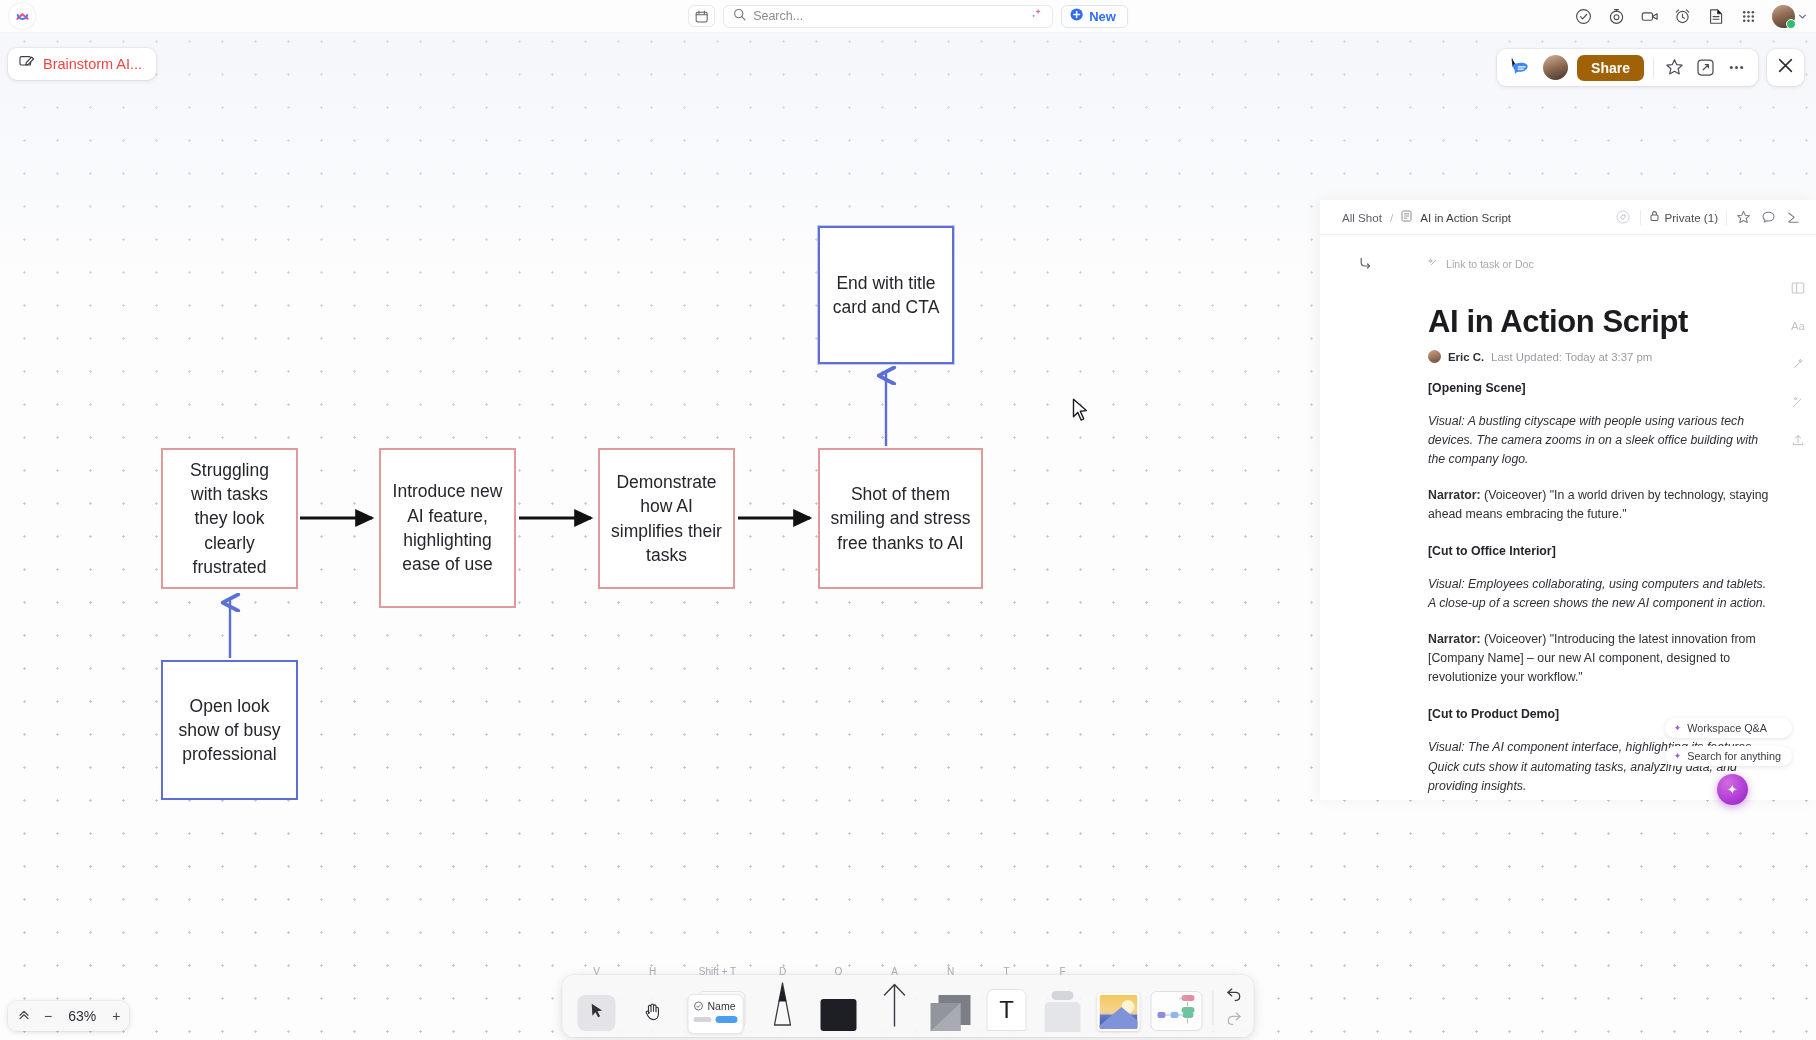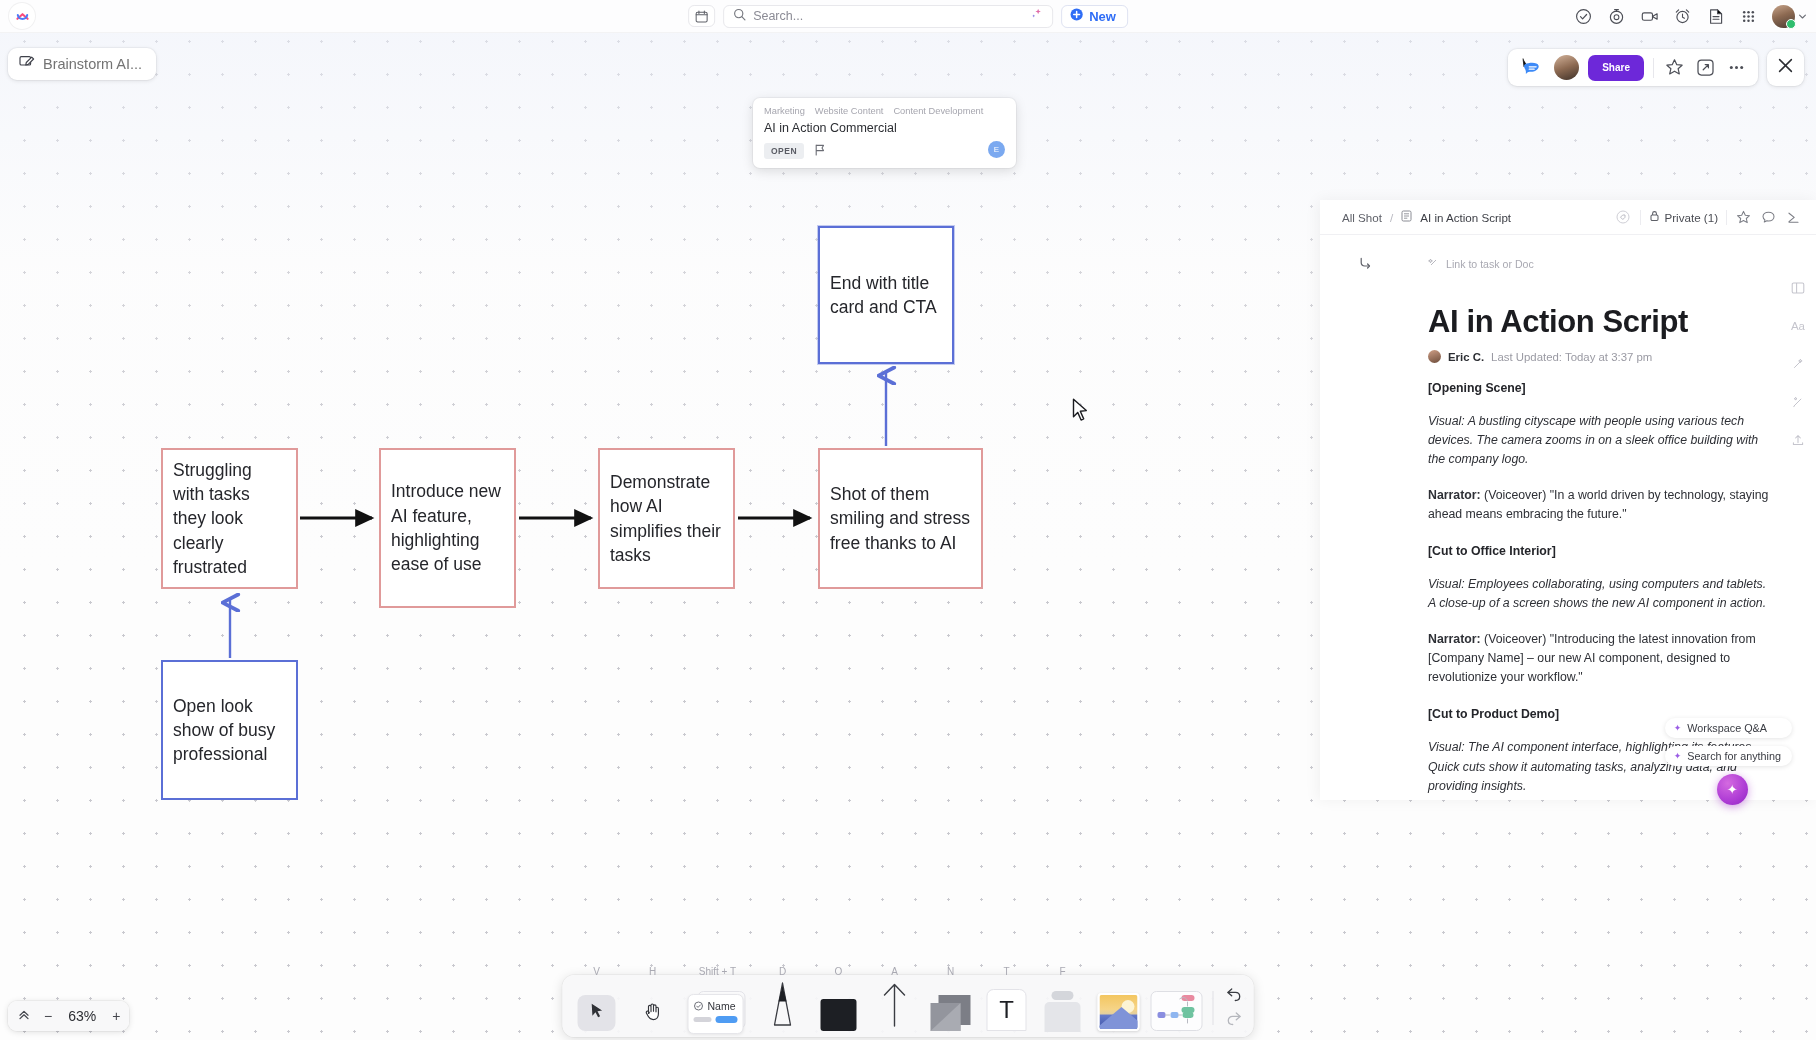--- a/index.html
+++ b/index.html
@@ -84,42 +84,42 @@
 
   
   #board-tab {
     position: absolute; left: 8px; top: 48px;
     height: 32px; padding: 0 14px 0 11px;
     display: flex; align-items: center; gap: 8px;
     background: #fff; border-radius: 9px;
     box-shadow: 0 1px 4px rgba(0,0,0,0.10), 0 0 0 1px rgba(0,0,0,0.03);
     z-index: 50; cursor: pointer;
   }
-  #board-tab .nm { font-size: 14.5px; color: #737373; }
+  #board-tab .nm { font-size: 14.5px; color: #ef4444; }
 
   
   #board-header-right {
     position: absolute; right: 12px; top: 49px;
     display: flex; align-items: center; gap: 9px; z-index: 55;
   }
   .bh-group {
     height: 37px; background: #fff; border-radius: 9px;
     box-shadow: 0 1px 4px rgba(0,0,0,0.10), 0 0 0 1px rgba(0,0,0,0.03);
     display: flex; align-items: center; gap: 9px; padding: 0 11px;
   }
   .bh-cursor { position: relative; width: 26px; height: 20px; }
   .bh-avatar {
     width: 25px; height: 25px; border-radius: 50%;
     background: linear-gradient(160deg,#d3b39b 0%,#8d6a52 50%,#3e3129 100%);
     box-shadow: 0 0 0 2px #fff;
   }
   .share-btn {
     height: 26px; padding: 0 14px; border-radius: 7px;
-    background: #6d28d9; color: #fff;
-    font-size: 10px; font-weight: 700;
+    background: #a16207; color: #fff;
+    font-size: 14px; font-weight: 700;
     display: flex; align-items: center; cursor: pointer; border: none;
   }
   .bh-sep { width: 1px; height: 20px; background: #e7e7ec; }
   .bh-ico { width: 22px; height: 22px; display: flex; align-items: center; justify-content: center; cursor: pointer; }
   .close-group {
     width: 37px; height: 37px; background: #fff; border-radius: 9px;
     box-shadow: 0 1px 4px rgba(0,0,0,0.10), 0 0 0 1px rgba(0,0,0,0.03);
     display: flex; align-items: center; justify-content: center; cursor: pointer;
   }
 
@@ -147,21 +147,21 @@
     width: 17px; height: 17px; border-radius: 50%;
     background: #7ba9f0; color: #fff; font-size: 8px;
     display: flex; align-items: center; justify-content: center;
   }
 
   
   #flow { position: absolute; inset: 0; z-index: 20; }
   .node {
     position: absolute; background: #fff;
     display: flex; align-items: center; justify-content: center;
-    text-align: left;
+    text-align: center;
     font-size: 17.5px; line-height: 1.39; color: #25262b;
     padding: 6px 10px;
   }
   .node.pink { border: 2.2px solid #e09a9a; }
   .node.blue { border: 2.2px solid #5b6fd6; }
   .node.blue.sel { box-shadow: 0 0 0 1px rgba(91,111,214,0.35); }
 
   
   #docpanel {
     position: absolute; right: 0; top: 200px;
@@ -318,37 +318,20 @@
         <span>Demonstrate how AI simplifies their tasks</span>
       </div>
     <div class="node pink" style="left:818px;top:448px;width:165px;height:141px;">
         <span>Shot of them smiling and stress free thanks to AI</span>
       </div>
     <div class="node blue" style="left:161px;top:660px;width:137px;height:140px;">
         <span>Open look show of busy professional</span>
       </div>
   </div>
 
-  <div id="task-card">
-    <div class="crumbs">
-      <span>Marketing</span>
-      <span>Website Content</span>
-      <span>Content Development</span>
-    </div>
-    <div class="tc-title">AI in Action Commercial</div>
-    <div class="tc-row">
-      <span class="status-pill">OPEN</span>
-      <span>
-        <svg width="11" height="12" viewBox="0 0 11 12">
-            <path d="M1.2 1v10M1.2 1.4h7.3L7 4l1.5 2.6H1.2" fill="none" stroke="#6b6d75" stroke-width="1.1" stroke-linejoin="round" stroke-linecap="round"></path>
-          </svg>
-      </span>
-    </div>
-    <div class="tc-assignee">E</div>
-  </div>
 
   <div id="docpanel">
     <div id="doc-head">
       <span style="color:#5e6068;cursor:pointer;">All Shot</span>
       <span class="crumb-sep">/</span>
       <span>
         <svg width="11" height="12" viewBox="0 0 11 12">
             <rect x="1" y="1" width="9" height="10" rx="1.4" fill="none" stroke="#8a8c94" stroke-width="1"></rect>
             <path d="M3 3.8h5M3 6h5M3 8.2h3.3" stroke="#8a8c94" stroke-width=".9"></path>
           </svg>

